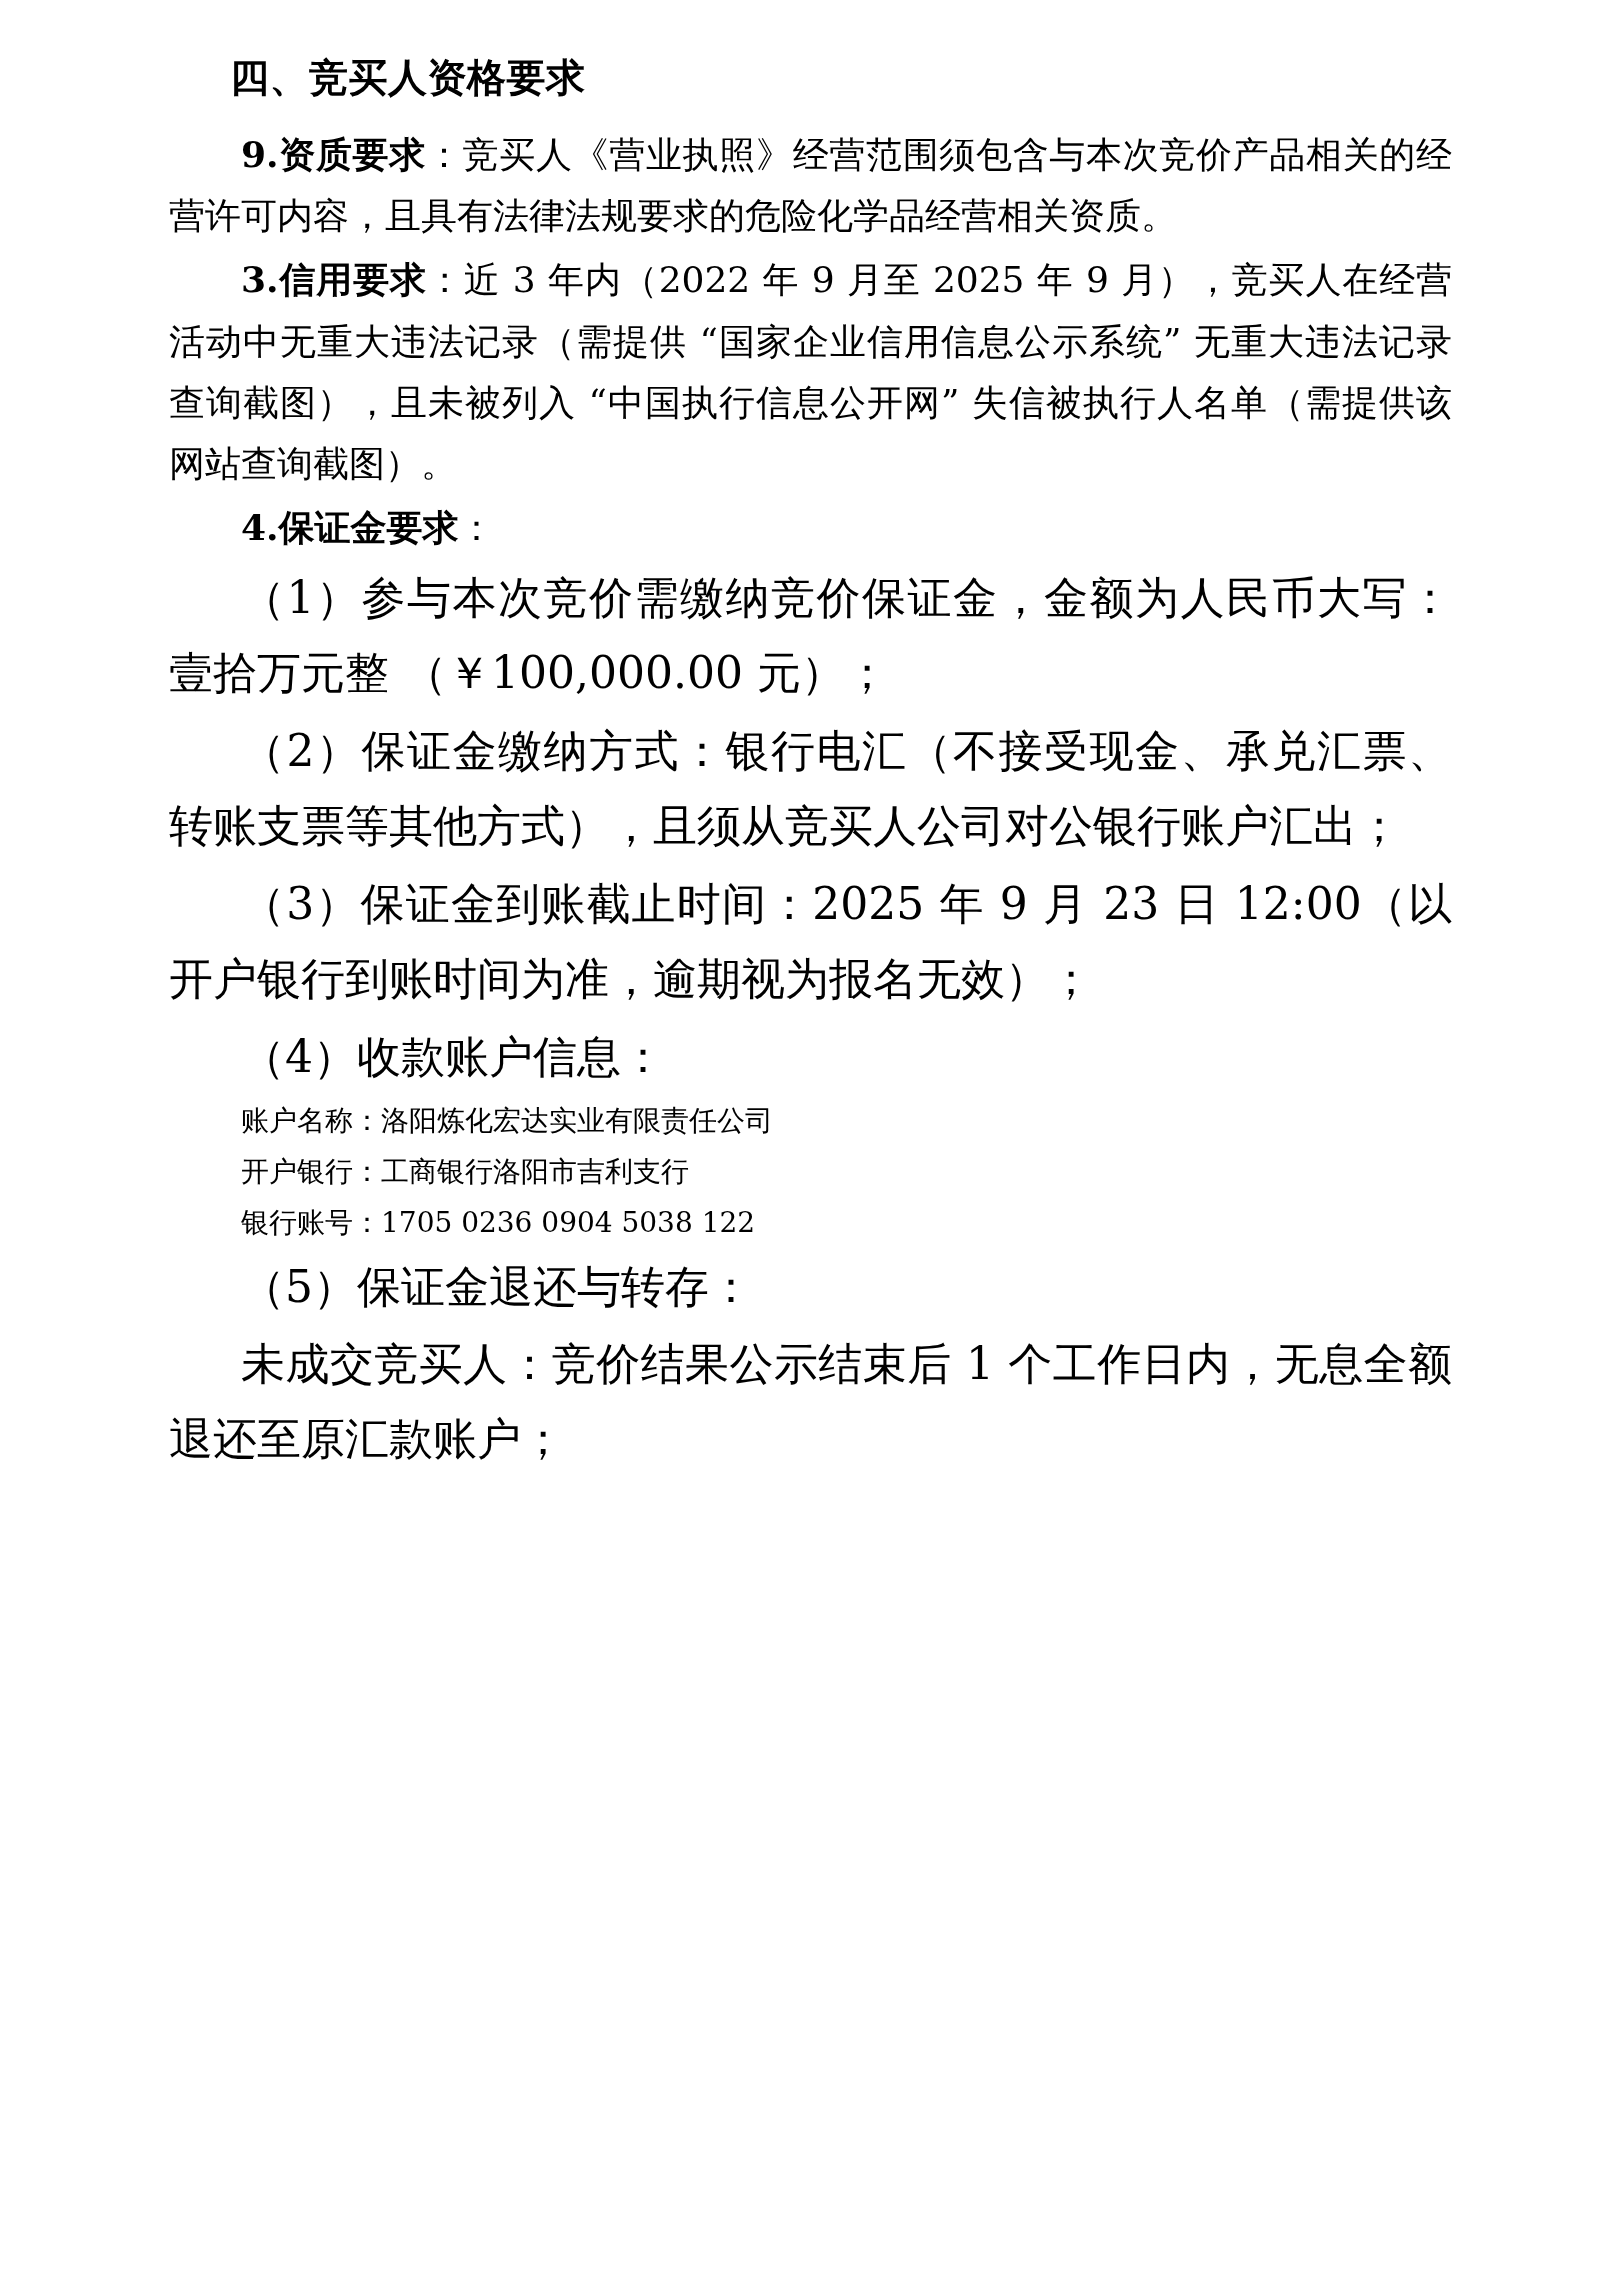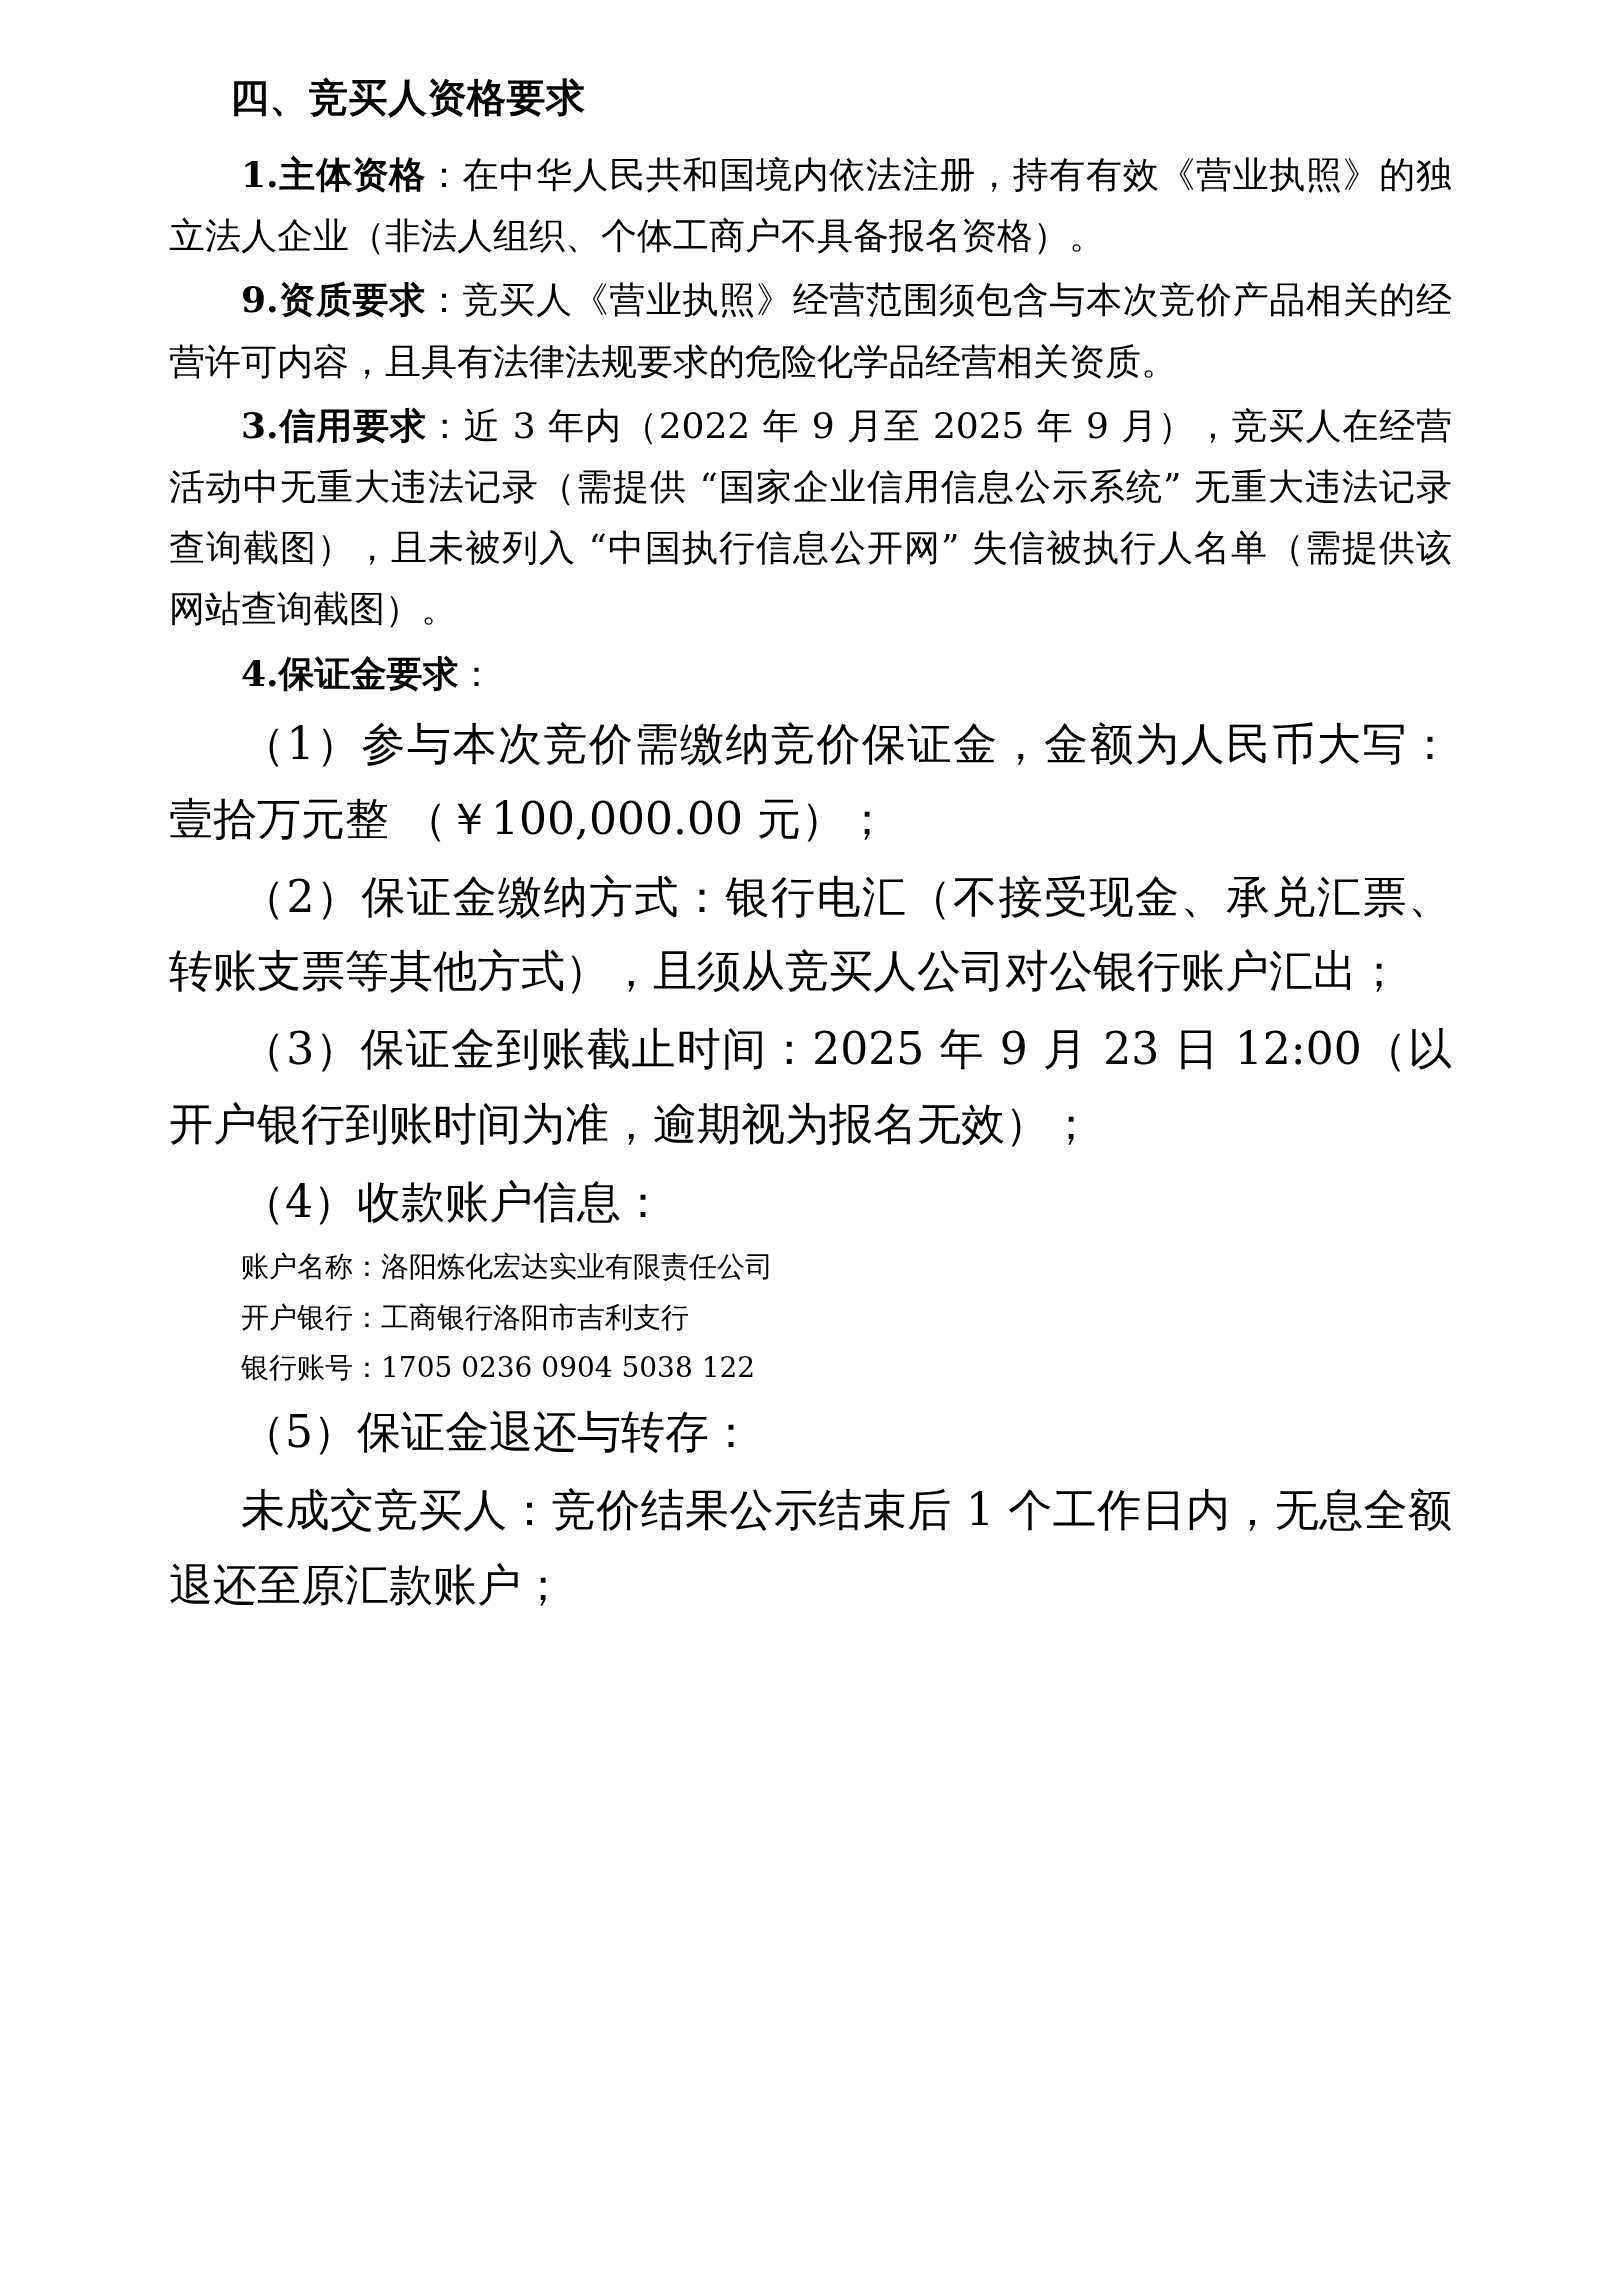--- a/index.html
+++ b/index.html
@@ -12,21 +12,21 @@
     height: 2295px;
     font-family: "DejaVu Serif", "Liberation Serif", serif;
     color: #000000;
     overflow: hidden;
   }
   .page {
     position: relative;
     width: 1623px;
     height: 2295px;
     box-sizing: border-box;
-    padding: 68px 169px 0 169px;
+    padding: 48px 169px 0 169px;
   }
   .doc-body {
     width: 1283px;
   }
   .heading {
     font-size: 39px;
     font-weight: bold;
     line-height: 1.5;
     margin: 0 0 17.4px 61px;
     letter-spacing: 0.5px;
@@ -58,21 +58,20 @@
   }
 </style>
 </head>
 <body>
 
 <div class="page">
   <div class="doc-body">
 
     <h1 class="heading">四、竞买人资格要求</h1>
 
-    <p class="para"><b>1.主体资格</b><span>：在中华人民共和国境内依法注册，持有有效《营业执照》的独立法人企业（非法人组织、个体工商户不具备报名资格）。</span></p>
 
     <p class="para"><b>9.资质要求</b><span>：竞买人《营业执照》经营范围须包含与本次竞价产品相关的经营许可内容，且具有法律法规要求的危险化学品经营相关资质。</span></p>
 
     <p class="para"><b>3.信用要求</b><span>：近 3 年内（2022 年 9 月至 2025 年 9 月），竞买人在经营活动中无重大违法记录（需提供 “国家企业信用信息公示系统” 无重大违法记录查询截图），且未被列入 “中国执行信息公开网” 失信被执行人名单（需提供该网站查询截图）。</span></p>
 
     <p class="para"><b>4.保证金要求</b><span>：</span></p>
 
     <p class="sub">（1）参与本次竞价需缴纳竞价保证金，金额为人民币大写：壹拾万元整 （￥100,000.00 元）；</p>
     <p class="sub">（2）保证金缴纳方式：银行电汇（不接受现金、承兑汇票、转账支票等其他方式），且须从竞买人公司对公银行账户汇出；</p>
     <p class="sub">（3）保证金到账截止时间：2025 年 9 月 23 日 12:00（以开户银行到账时间为准，逾期视为报名无效）；</p>

